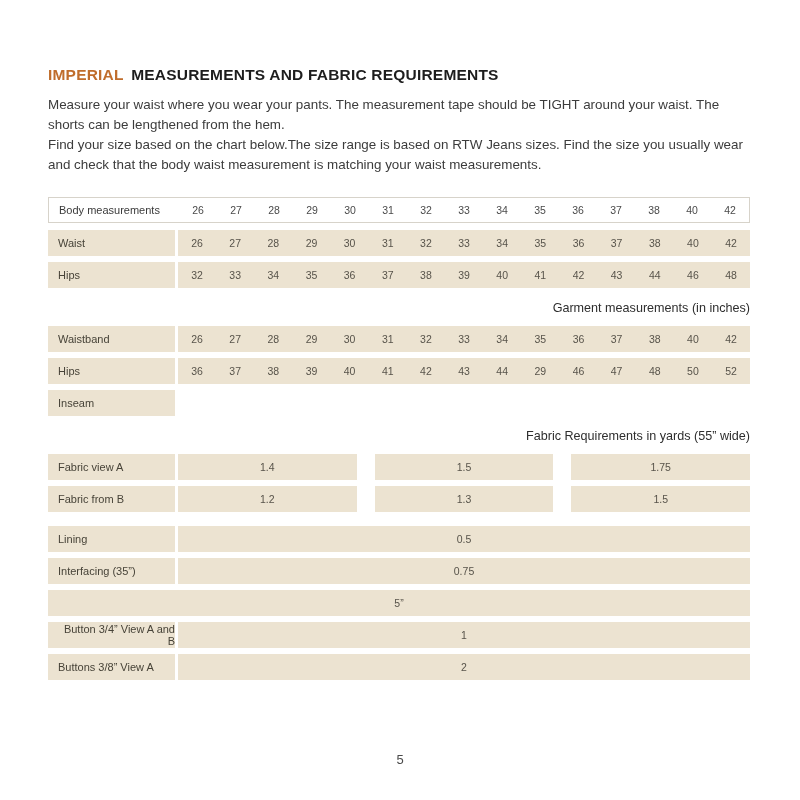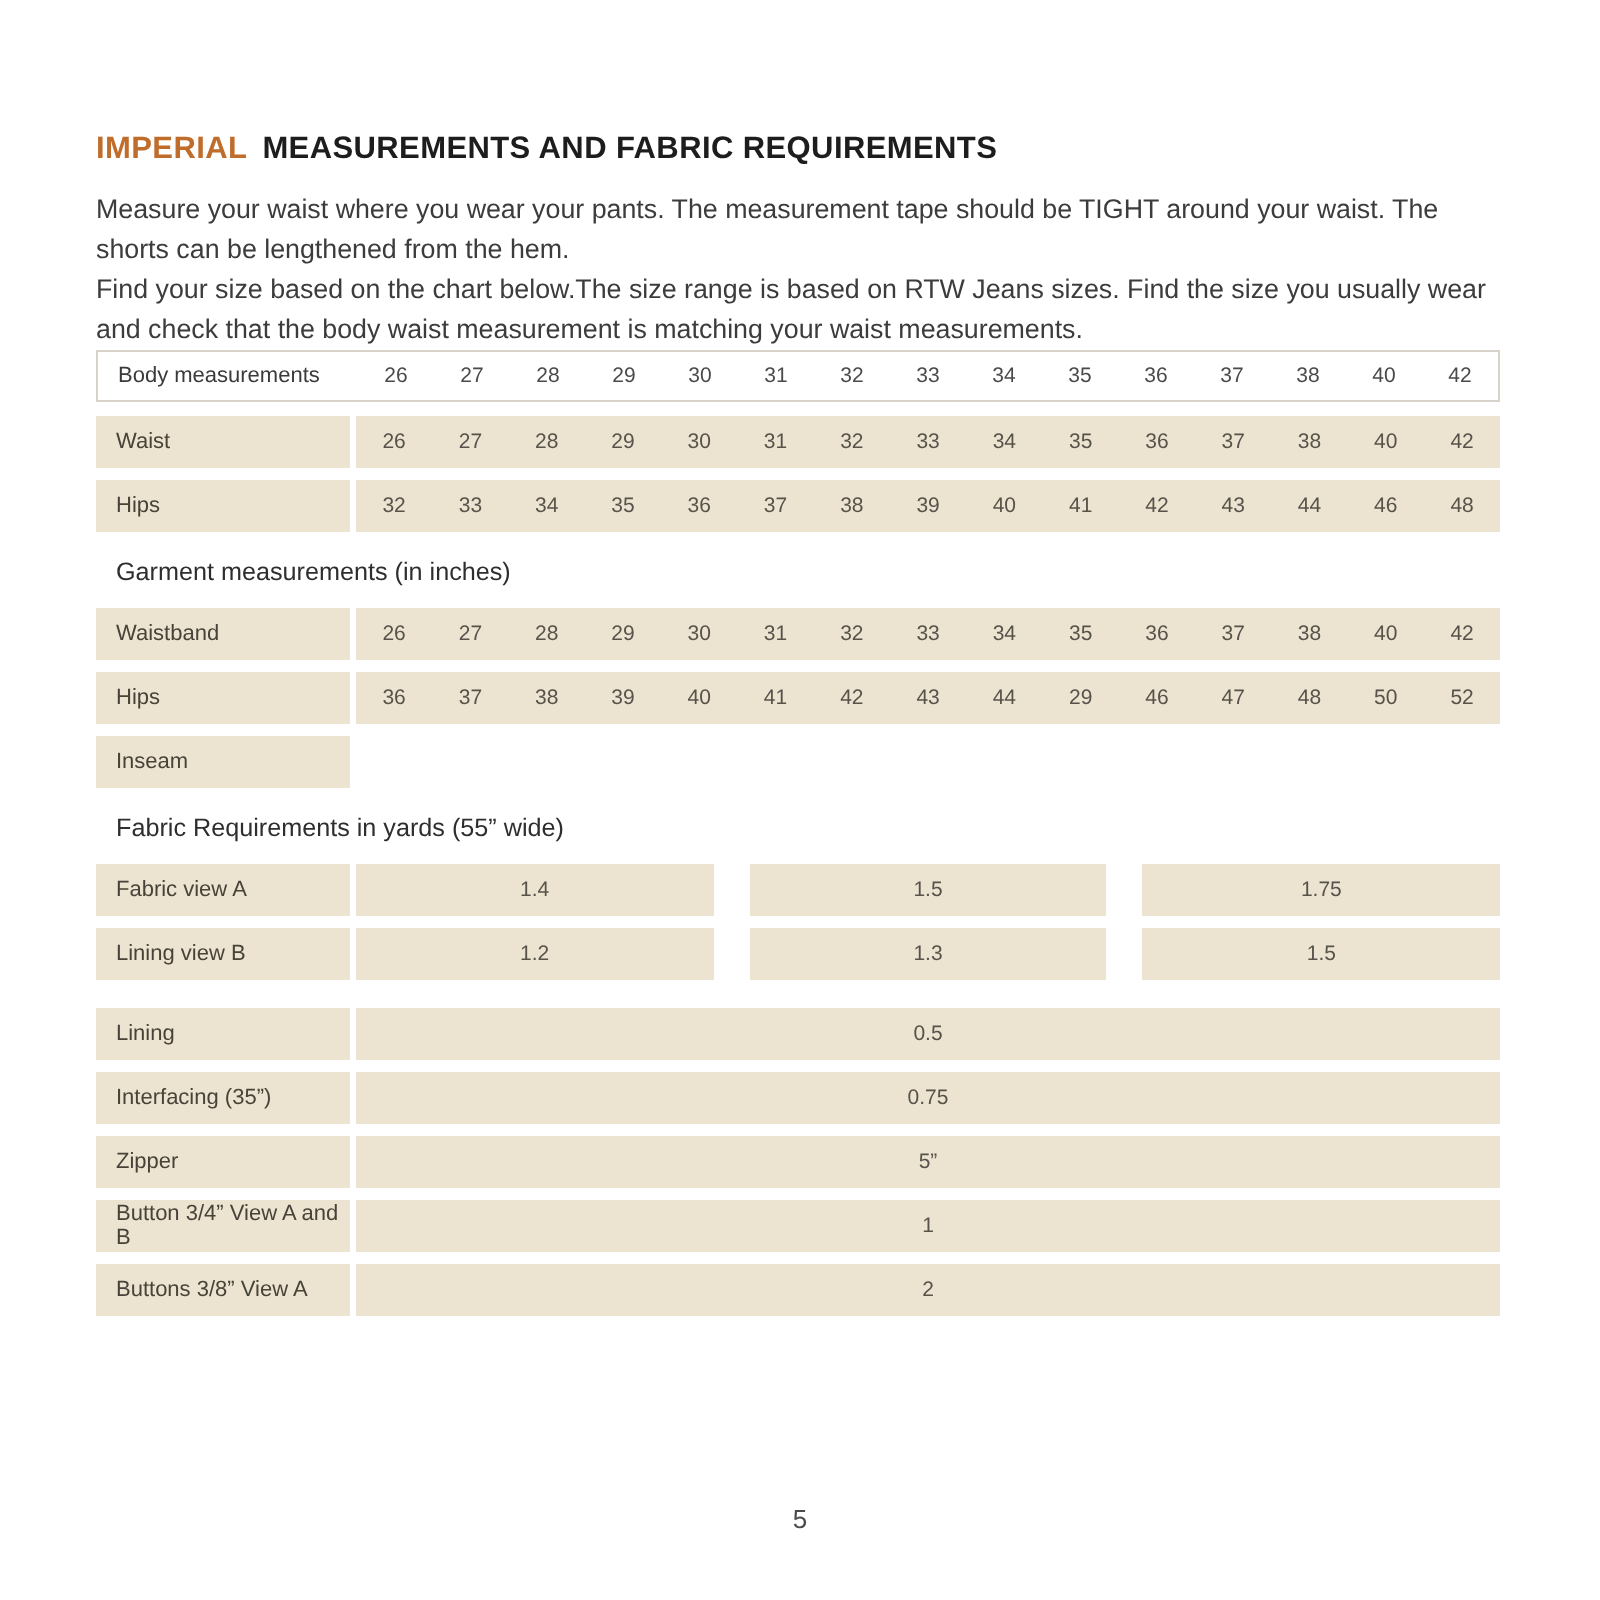--- a/index.html
+++ b/index.html
@@ -22,21 +22,21 @@
     letter-spacing:0.2px;
     color:#1d1d1d;
     margin-bottom:11px;
   }
   h1 .hl { color:#c06d2c; margin-right:3px; }
   .intro {
     font-size:13.4px;
     line-height:1.5;
     color:#3c3c3c;
   }
-  .tables { margin-top:0; }
+  .tables { margin-top:22px;text-align:right; }
   .trow {
     display:flex;
     gap:3px;
     height:26px;
     margin-bottom:6px;
   }
   .tlabel {
     width:127px;
     flex:0 0 127px;
     background:#ece3d1;
@@ -220,40 +220,39 @@
     <div class="trow">
       <div class="tlabel">Fabric view A</div>
       <div class="tcells groups">
           <div class="tcell">1.4</div>
           <div class="tcell">1.5</div>
           <div class="tcell">1.75</div>
         </div>
     </div>
 
     <div class="trow">
-      <div class="tlabel">Lining view B</div>
+      <div class="tlabel">Fabric from B</div>
       <div class="tcells groups">
           <div class="tcell">1.2</div>
           <div class="tcell">1.3</div>
           <div class="tcell">1.5</div>
         </div>
     </div>
 
     <div class="trow gap-top">
       <div class="tlabel">Lining</div>
       <div class="tspan">0.5</div>
     </div>
 
     <div class="trow">
       <div class="tlabel">Interfacing (35”)</div>
       <div class="tspan">0.75</div>
     </div>
 
     <div class="trow">
-      <div class="tlabel">Zipper</div>
       <div class="tspan">5”</div>
     </div>
 
     <div class="trow">
       <div class="tlabel">Button 3/4” View A and B</div>
       <div class="tspan">1</div>
     </div>
 
     <div class="trow">
       <div class="tlabel">Buttons 3/8” View A</div>

